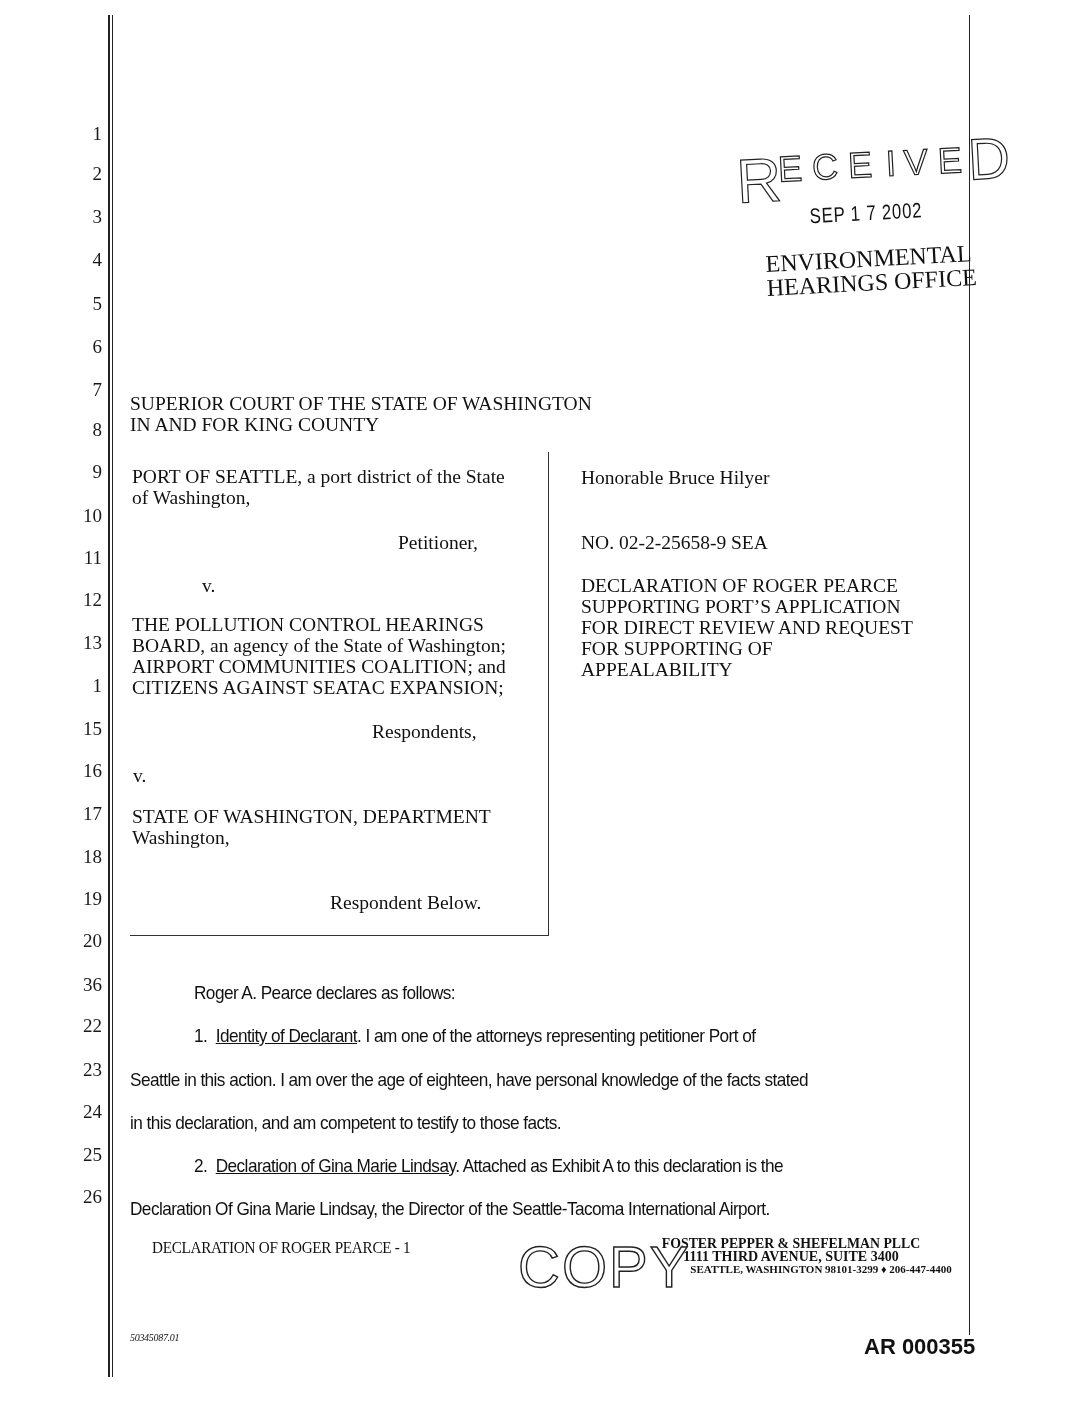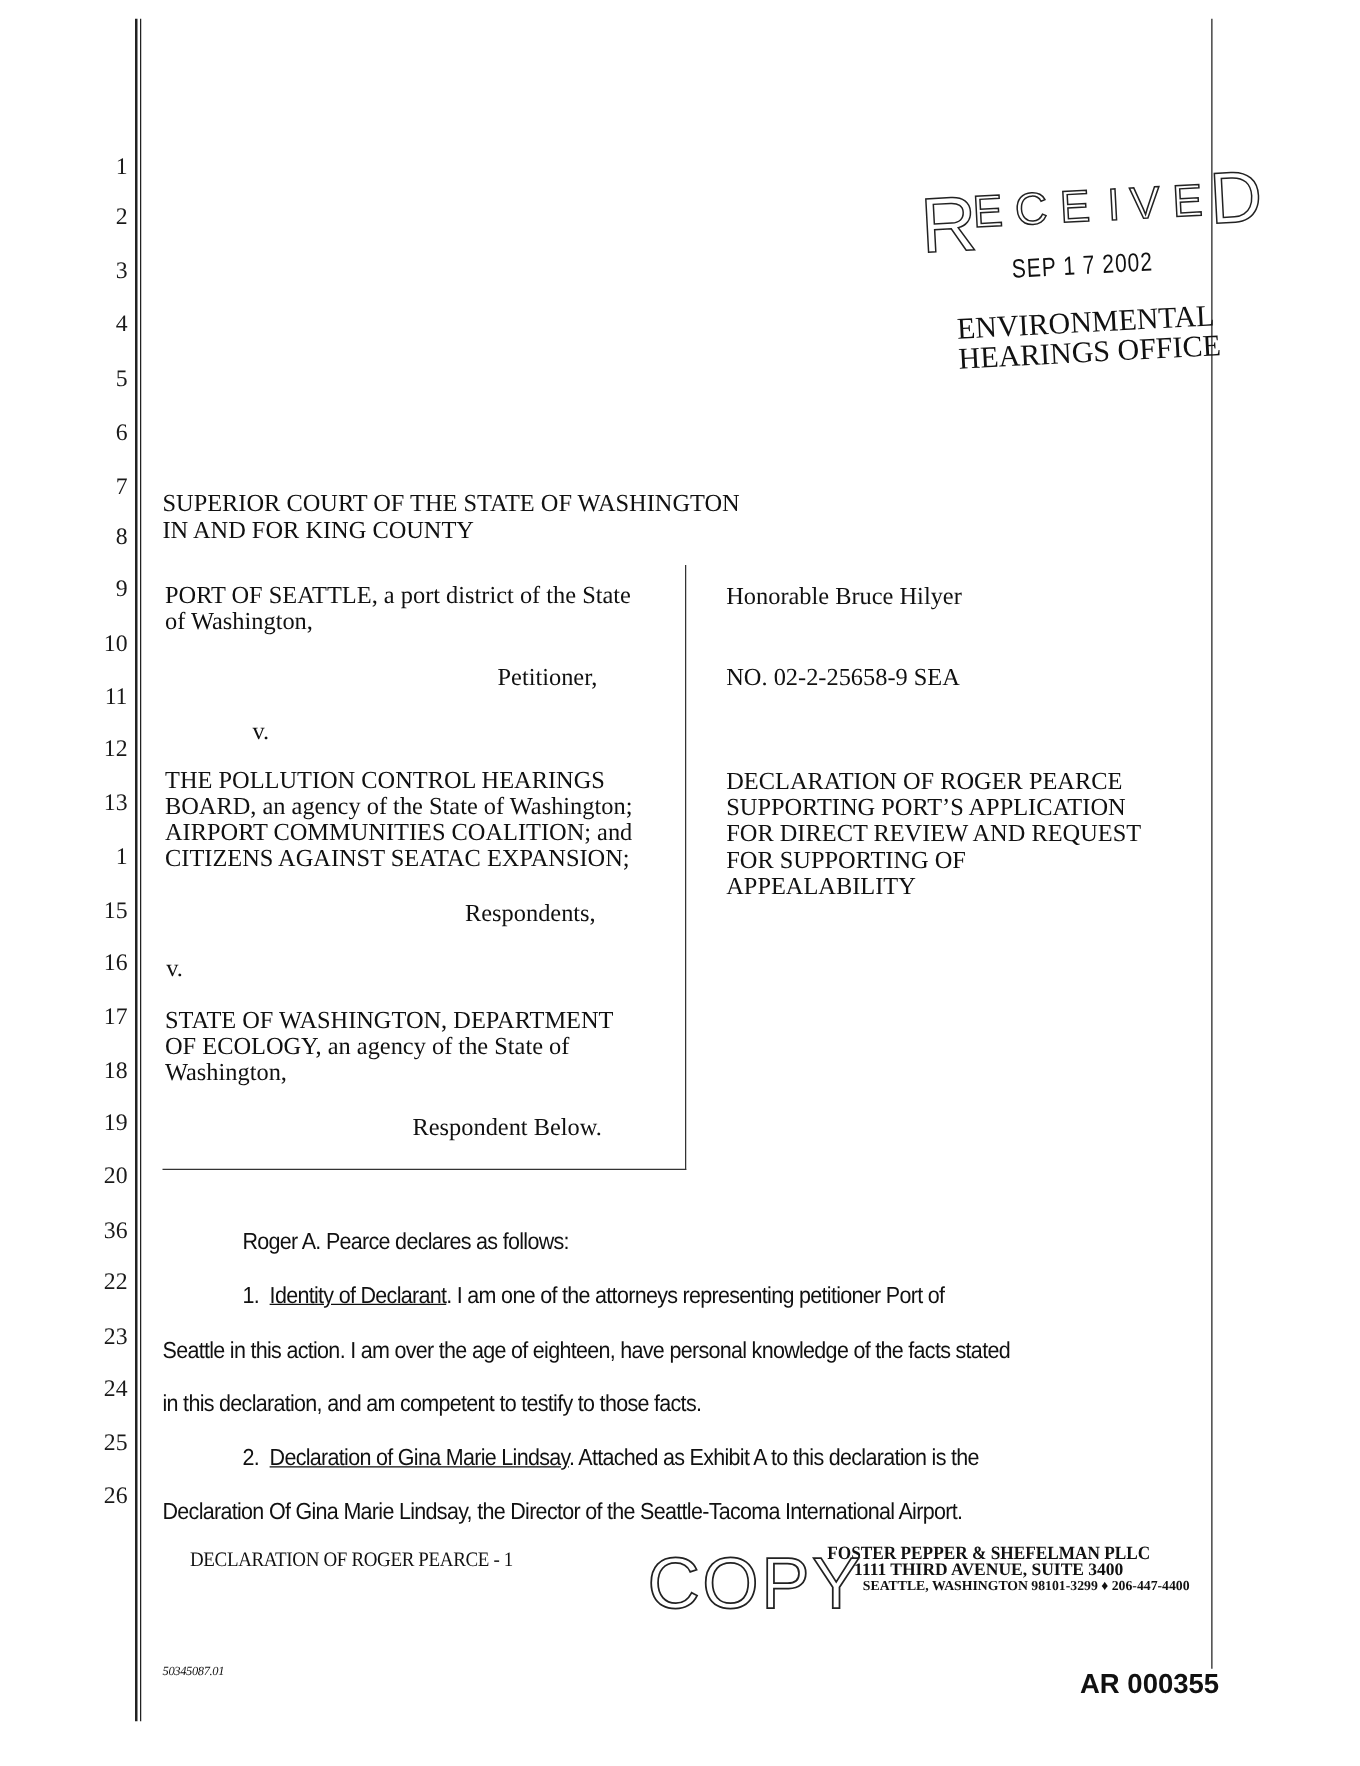--- a/index.html
+++ b/index.html
@@ -91,32 +91,31 @@
 <div class="abs t19" style="left:132px; top:614px; width:420px;">
   <div style="white-space:nowrap;">THE POLLUTION CONTROL HEARINGS</div>
   <div style="white-space:nowrap;">BOARD, an agency of the State of Washington;</div>
   <div style="white-space:nowrap;">AIRPORT COMMUNITIES COALITION; and</div>
   <div style="white-space:nowrap;">CITIZENS AGAINST SEATAC EXPANSION;</div>
 </div>
 <div class="abs t19" style="left:372px; top:721px;">Respondents,</div>
 <div class="abs t19" style="left:133px; top:765px;">v.</div>
 <div class="abs t19" style="left:132px; top:806px; width:420px;">
   <div style="white-space:nowrap;">STATE OF WASHINGTON, DEPARTMENT</div>
-  <div style="white-space:nowrap;">OF ECOLOGY, an agency of the State of</div>
   <div style="white-space:nowrap;">Washington,</div>
 </div>
 <div class="abs t19" style="left:330px; top:892px;">Respondent Below.</div>
 
 <div class="caption-right-border" style="left:548px; top:452px; width:1px; height:484px;"></div>
 <div class="caption-right-border" style="left:130px; top:935px; width:419px; height:1px;"></div>
 
 <div class="abs t19" style="left:581px; top:467px;">Honorable Bruce Hilyer</div>
 <div class="abs t19" style="left:581px; top:532px;">NO. 02-2-25658-9 SEA</div>
 <div class="abs t19" style="left:581px; top:575px;">
-  <div style="white-space:nowrap;margin-top:40px;">DECLARATION OF ROGER PEARCE</div>
+  <div style="white-space:nowrap;">DECLARATION OF ROGER PEARCE</div>
   <div style="white-space:nowrap;">SUPPORTING PORT’S APPLICATION</div>
   <div style="white-space:nowrap;">FOR DIRECT REVIEW AND REQUEST</div>
   <div style="white-space:nowrap;">FOR SUPPORTING OF</div>
   <div style="white-space:nowrap;">APPEALABILITY</div>
 </div>
 
 <div class="abs body-text" style="left:194px; top:982px;">Roger A. Pearce declares as follows:</div>
 
 <div class="abs body-text" style="left:194px; top:1025px;">
   <span>1.</span>&nbsp;

